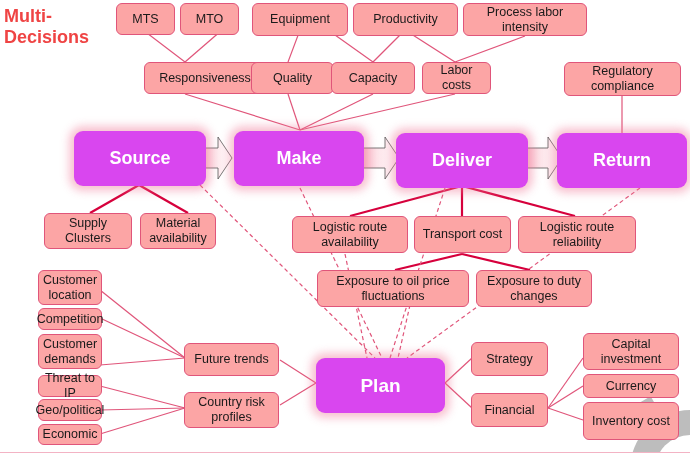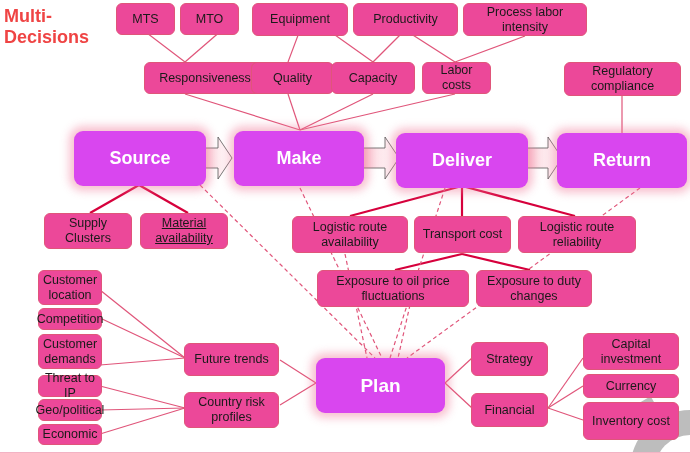--- a/index.html
+++ b/index.html
@@ -1,20 +1,20 @@
 <!DOCTYPE html>
 <html><head>
 <meta charset="utf-8">
 <style>
   html, body { margin:0; padding:0; }
   body { width:690px; height:453px; position:relative; background:#ffffff; overflow:hidden;
          font-family:"Liberation Sans", sans-serif; }
   #diagram { position:absolute; left:0; top:0; width:690px; height:453px; }
   .title { position:absolute; left:4px; top:6px; font-weight:bold; font-size:18px; line-height:21px; color:#ef4444; }
-  .node { position:absolute; box-sizing:border-box; border:1.3px solid #e0557a; border-radius:6px; background:#ec4899;
+  .node { position:absolute; box-sizing:border-box; border:1.3px solid #e0557a; border-radius:6px; background:#fca5a5;
           display:flex; align-items:center; justify-content:center; text-align:center;
           font-size:12.5px; line-height:15px; color:#1a1a1a; padding:8px 3px; }
   .main { position:absolute; box-sizing:border-box; border-radius:9px; background:#d946ef;
           display:flex; align-items:center; justify-content:center; color:#fff; font-weight:bold; font-size:18px;
           box-shadow:0 0 8px 5px rgba(240,120,150,0.45); }
   .footer-line { position:absolute; left:0; top:452px; width:690px; height:1px; background:#f3b3c4; }
 </style>
 </head>
 <body>
 
@@ -107,21 +107,21 @@
 <div class="node" style="left:463px;top:3px;width:124px;height:33px;">Process labor intensity</div>
 
 <div class="node" style="left:124px;top:62px;width:122px;height:32px;margin-left:20px;">Responsiveness</div>
 <div class="node" style="left:251px;top:62px;width:83px;height:32px;">Quality</div>
 <div class="node" style="left:331px;top:62px;width:84px;height:32px;">Capacity</div>
 <div class="node" style="left:422px;top:62px;width:69px;height:32px;">Labor costs</div>
 
 <div class="node" style="left:564px;top:62px;width:117px;height:34px;">Regulatory compliance</div>
 
 <div class="node" style="left:44px;top:213px;width:88px;height:36px;">Supply Clusters</div>
-<div class="node" style="left:140px;top:213px;width:88px;height:36px;text-decoration:underline;">Material availability</div>
+<div class="node" style="left:140px;top:213px;width:76px;height:36px;">Material availability</div>
 
 <div class="node" style="left:292px;top:216px;width:116px;height:37px;">Logistic route availability</div>
 <div class="node" style="left:414px;top:216px;width:97px;height:37px;">Transport cost</div>
 <div class="node" style="left:518px;top:216px;width:118px;height:37px;">Logistic route reliability</div>
 <div class="node" style="left:317px;top:270px;width:152px;height:37px;">Exposure to oil price fluctuations</div>
 <div class="node" style="left:476px;top:270px;width:116px;height:37px;">Exposure to duty changes</div>
 
 <div class="node" style="left:38px;top:270px;width:64px;height:35px;">Customer location</div>
 <div class="node" style="left:38px;top:308px;width:64px;height:22px;">Competition</div>
 <div class="node" style="left:38px;top:334px;width:64px;height:35px;">Customer demands</div>

